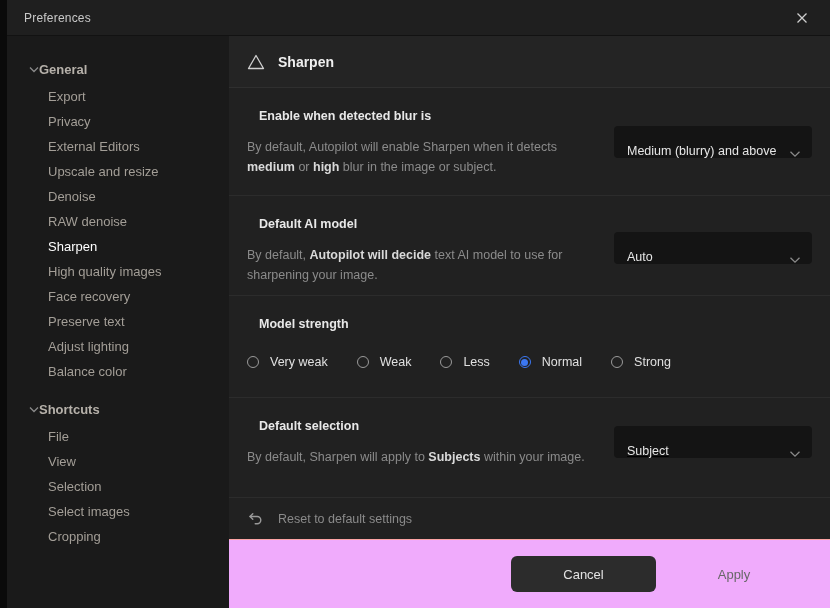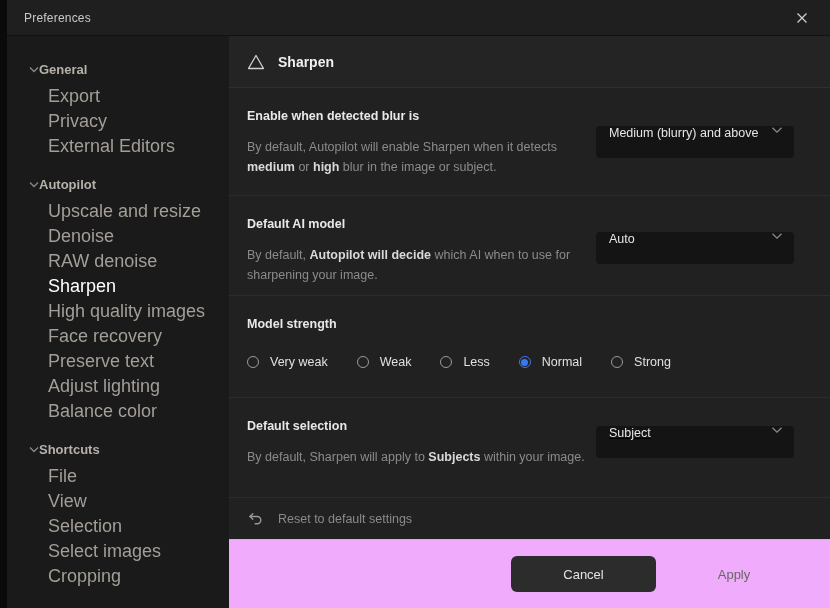--- a/index.html
+++ b/index.html
@@ -15,40 +15,40 @@
   .close-btn{width:20px;height:20px;display:flex;align-items:center;justify-content:center;cursor:pointer;}
 
   .body{flex:1;display:flex;min-height:0;}
 
   
   .sidebar{width:222px;flex:none;background:#1a1a1a;padding-top:8px;}
   .side-header{height:30px;margin-top:10px;display:flex;align-items:center;
     padding-left:22px;cursor:pointer;}
   .side-header span{font-size:13px;font-weight:700;color:#b6b1aa;}
   .side-item{height:25px;display:flex;align-items:center;padding-left:41px;
-    font-size:18px;color:#a39e97;cursor:pointer;}
+    font-size:13px;color:#a39e97;cursor:pointer;}
   .side-item.active{color:#ffffff;}
 
   
   .main{flex:1;background:#212121;display:flex;flex-direction:column;min-width:0;}
   .main-header{height:52px;flex:none;background:#242424;border-bottom:1px solid #2f2f2f;
     display:flex;align-items:center;gap:13px;padding-left:18px;}
   .main-header-title{font-size:14px;font-weight:700;color:#f0f0f0;}
 
   .section{position:relative;flex:none;border-bottom:1px solid #2c2c2c;padding:21px 230px 0 18px;}
   .section-1{height:108px;}
   .section-2{height:100px;}
   .section-3{height:102px;padding-right:20px;}
   .section-4{height:100px;}
-  .section-label{font-size:12.5px;font-weight:600;color:#e8e8e8;margin:0 0 14px 0;}
+  .section-label{font-size:12.5px;font-weight:600;color:#e8e8e8;margin:0 0 14px 12px;}
   .section-desc{font-size:12.5px;color:#8b8b8b;line-height:20px;margin:0;max-width:420px;}
   .section-desc strong{color:#d9d9d9;font-weight:700;}
 
-  .dropdown{position:absolute;right:36px;width:198px;height:32px;background:#141414;
-    border-radius:4px;display:flex;align-items:flex-start;justify-content:space-between;
+  .dropdown{position:absolute;right:18px;width:198px;height:32px;background:#141414;
+    border-radius:4px;display:flex;align-items:flex-end;justify-content:space-between;
     padding:0 11px 0 13px;cursor:pointer;}
   .dropdown-value{font-size:12.5px;color:#e6e6e6;white-space:nowrap;}
   .dd-1{top:38px;} .dd-2{top:36px;} .dd-4{top:28px;text-decoration:underline;}
 
   
   .radio-row{display:flex;align-items:center;gap:29px;margin-top:24px;}
   .radio{display:flex;align-items:center;gap:11px;cursor:pointer;}
   .radio-circle{width:12px;height:12px;border:1.5px solid #9a9a9a;border-radius:50%;
     display:flex;align-items:center;justify-content:center;flex:none;}
   .radio.selected .radio-circle{border-color:#3b77f2;}
@@ -97,26 +97,20 @@
         <div class="side-item">
             <span>Export</span>
           </div>
         <div class="side-item">
             <span>Privacy</span>
           </div>
         <div class="side-item">
             <span>External Editors</span>
           </div>
 
-        <div class="side-header">
-          <svg width="10" height="7" viewBox="0 0 10 7" fill="none" stroke="#8a8a8a" stroke-width="1.3">
-              <path d="M1 1.5 L5 5.5 L9 1.5"></path>
-            </svg>
-          <span>Autopilot</span>
-        </div>
         <div class="side-item">
             <span>Upscale and resize</span>
           </div>
         <div class="side-item">
             <span>Denoise</span>
           </div>
         <div class="side-item">
             <span>RAW denoise</span>
           </div>
         <div class="side-item active">
@@ -176,21 +170,21 @@
           <div class="dropdown dd-1">
             <span class="dropdown-value">Medium (blurry) and above</span>
             <svg width="12" height="8" viewBox="0 0 12 8" fill="none" stroke="#8a8a8a" stroke-width="1.3">
                 <path d="M1.5 1.8 L6 6.2 L10.5 1.8"></path>
               </svg>
           </div>
         </section>
 
         <section class="section section-2">
           <p class="section-label">Default AI model</p>
-          <p class="section-desc"><span>By default, </span><strong>Autopilot will decide</strong><span> which AI when to use for</span><br><span>sharpening your image.</span></p>
+          <p class="section-desc"><span>By default, </span><strong>Autopilot will decide</strong><span> text AI model to use for</span><br><span>sharpening your image.</span></p>
           <div class="dropdown dd-2">
             <span class="dropdown-value">Auto</span>
             <svg width="12" height="8" viewBox="0 0 12 8" fill="none" stroke="#8a8a8a" stroke-width="1.3">
                 <path d="M1.5 1.8 L6 6.2 L10.5 1.8"></path>
               </svg>
           </div>
         </section>
 
         <section class="section section-3">
           <p class="section-label">Model strength</p>

